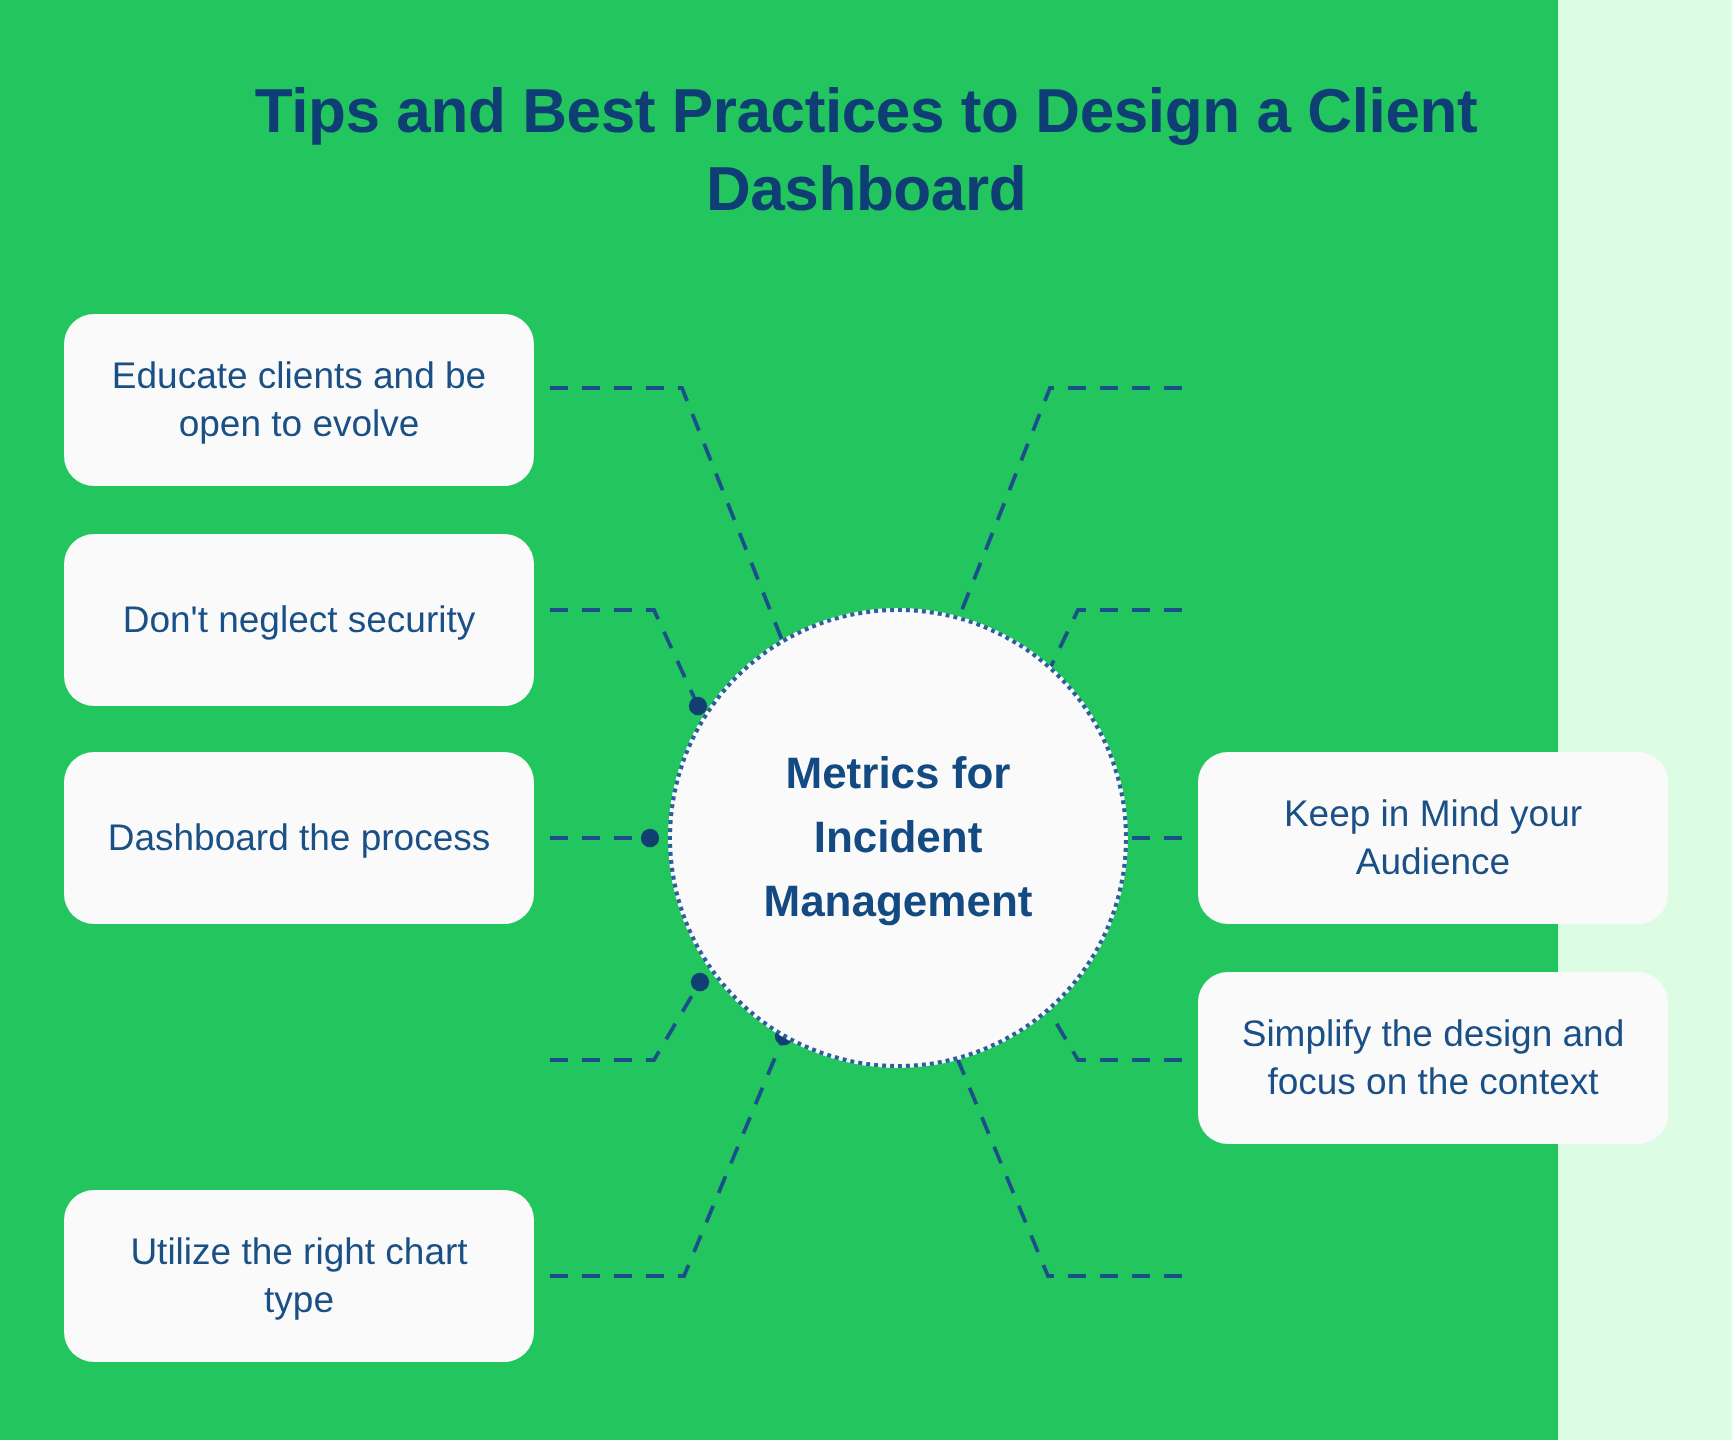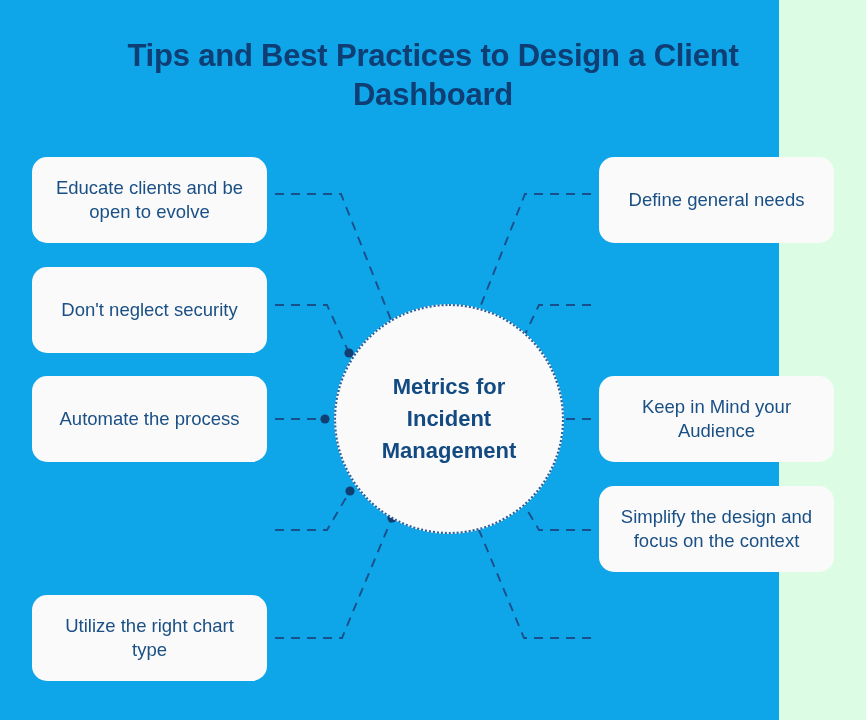--- a/index.html
+++ b/index.html
@@ -10,21 +10,21 @@
     width: 866px;
     height: 720px;
     background: #dcfce4;
     font-family: "Liberation Sans", sans-serif;
     overflow: hidden;
   }
   #infographic {
     position: relative;
     width: 779px;
     height: 720px;
-    background: #0ea5e9;
+    background: #22c55e;
   }
 
   
   #title {
     position: absolute;
     left: 63px;
     top: 36px;
     width: 740px;
     text-align: center;
     font-size: 31px;
@@ -142,29 +142,26 @@
     <div id="center-label">Metrics for Incident Management</div>
   </div>
 
   <div class="card left row-1">
     <span class="card-label">Educate clients and be open to evolve</span>
   </div>
   <div class="card left row-2">
     <span class="card-label">Don't neglect security</span>
   </div>
   <div class="card left row-3">
-    <span class="card-label">Automate the process</span>
+    <span class="card-label">Dashboard the process</span>
   </div>
   <div class="card left row-5">
     <span class="card-label">Utilize the right chart type</span>
   </div>
 
-  <div class="card right row-1">
-    <span class="card-label">Define general needs</span>
-  </div>
   <div class="card right row-3">
     <span class="card-label">Keep in Mind your Audience</span>
   </div>
   <div class="card right row-4">
     <span class="card-label">Simplify the design and focus on the context</span>
   </div>
 
 </div>
 
 </body></html>

